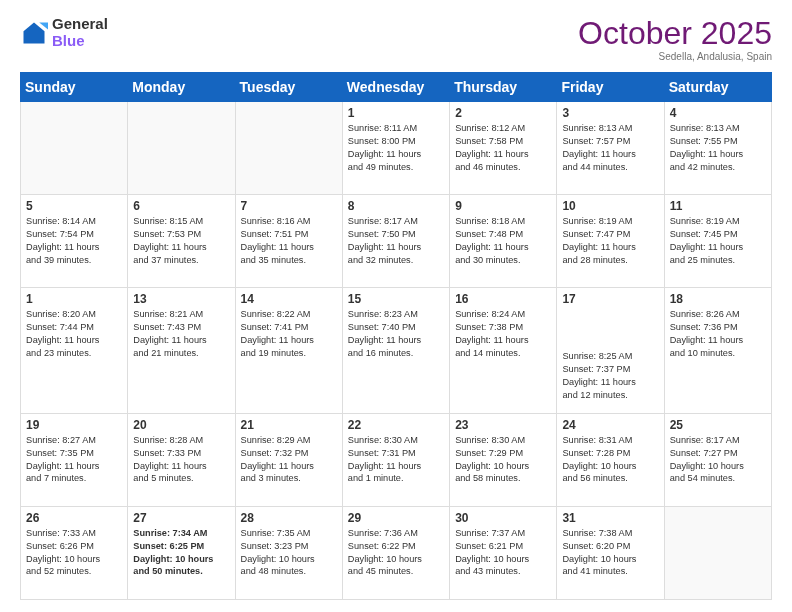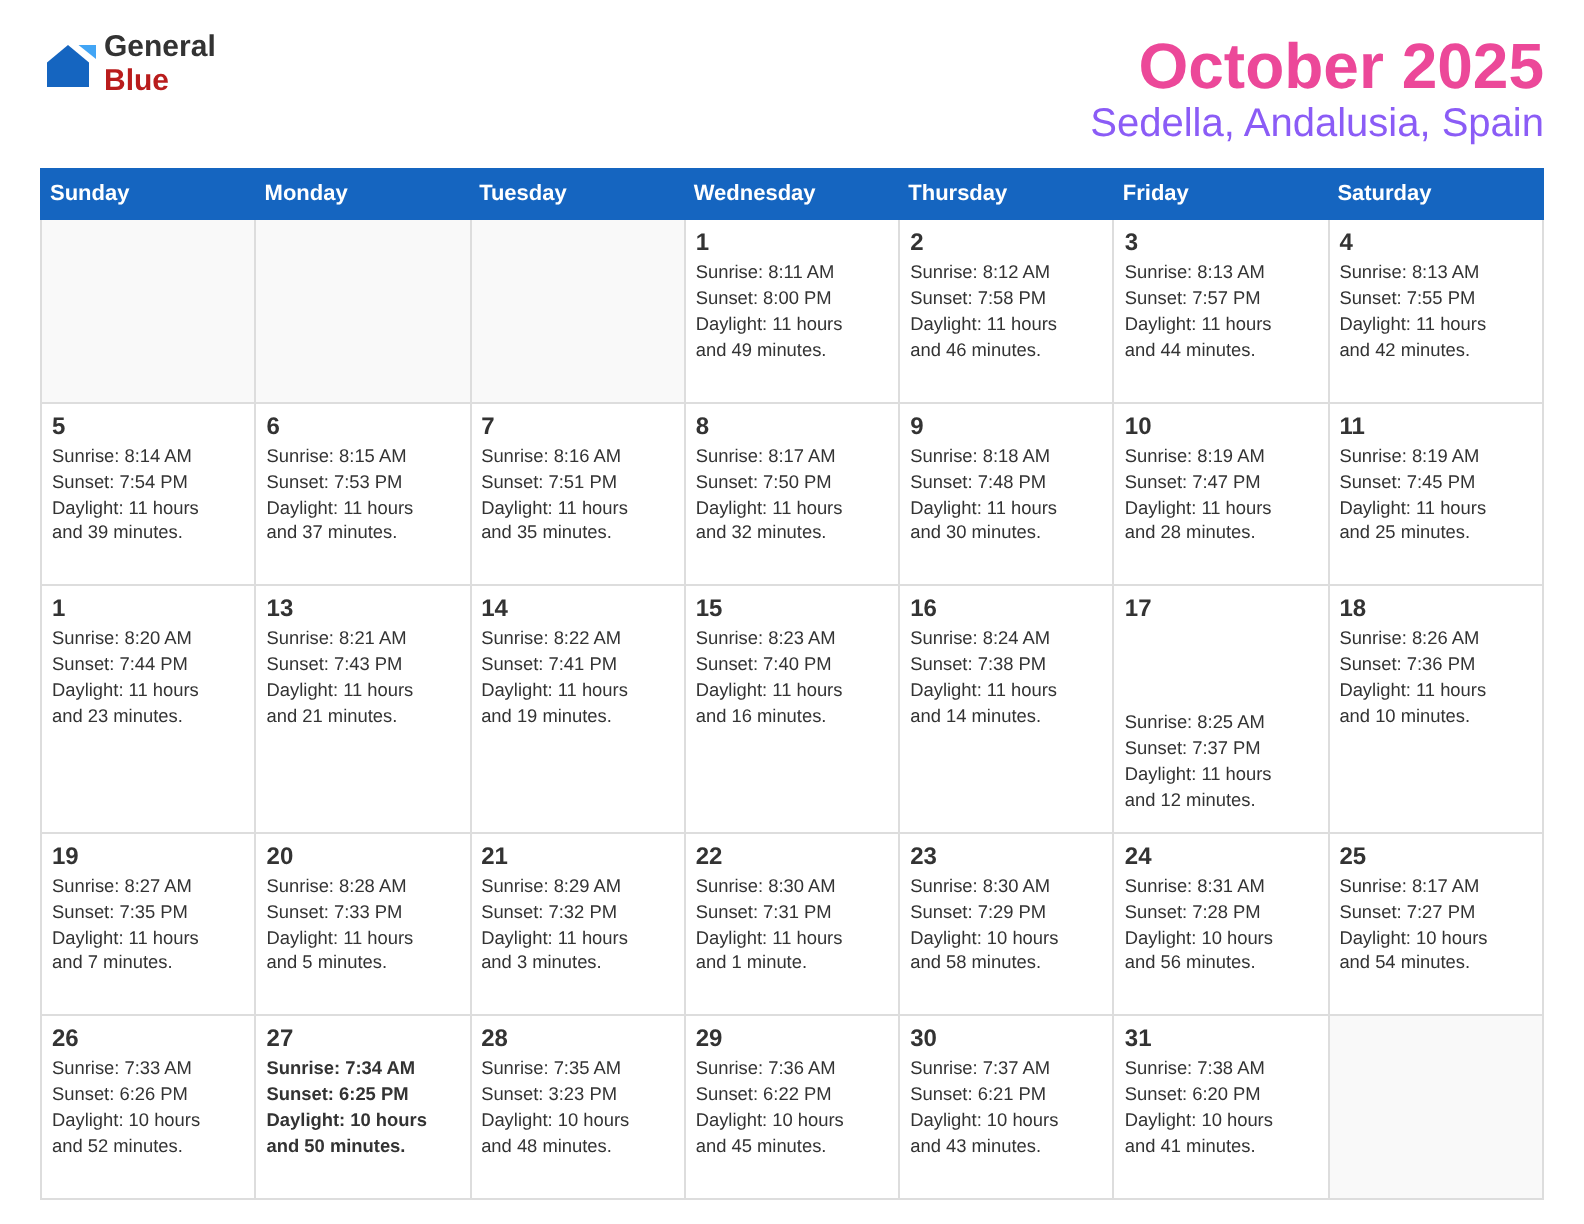--- a/index.html
+++ b/index.html
@@ -34,50 +34,50 @@
       line-height: 1.1;
     }
     .logo-general {
       font-size: 15px;
       font-weight: bold;
       color: #333;
     }
     .logo-blue {
       font-size: 15px;
       font-weight: bold;
-      color: #b91c1c;
+      color: #8b5cf6;
     }
     .logo-icon {
       width: 28px;
       height: 28px;
     }
     .header-right {
       text-align: right;
     }
     .month-title {
       font-size: 32px;
-      font-weight: bold;
-      color: #ec4899;
+      font-weight: normal;
+      color: #701a75;
       line-height: 1.1;
     }
     .location {
-      font-size: 20px;
-      color: #8b5cf6;
+      font-size: 10px;
+      color: #737373;
     }
     .calendar {
       flex: 1;
       border: 1px solid #ccc;
       border-collapse: collapse;
       width: 100%;
       table-layout: fixed;
     }
     .calendar th {
       background-color: #1565c0;
       color: #fff;
-      font-size: 11px;
+      font-size: 14px;
       font-weight: bold;
       padding: 6px 4px;
       text-align: left;
       border: 1px solid #1565c0;
     }
     .calendar td {
       vertical-align: top;
       font-size: 9.5px;
       color: #333;
       padding: 4px 5px;

